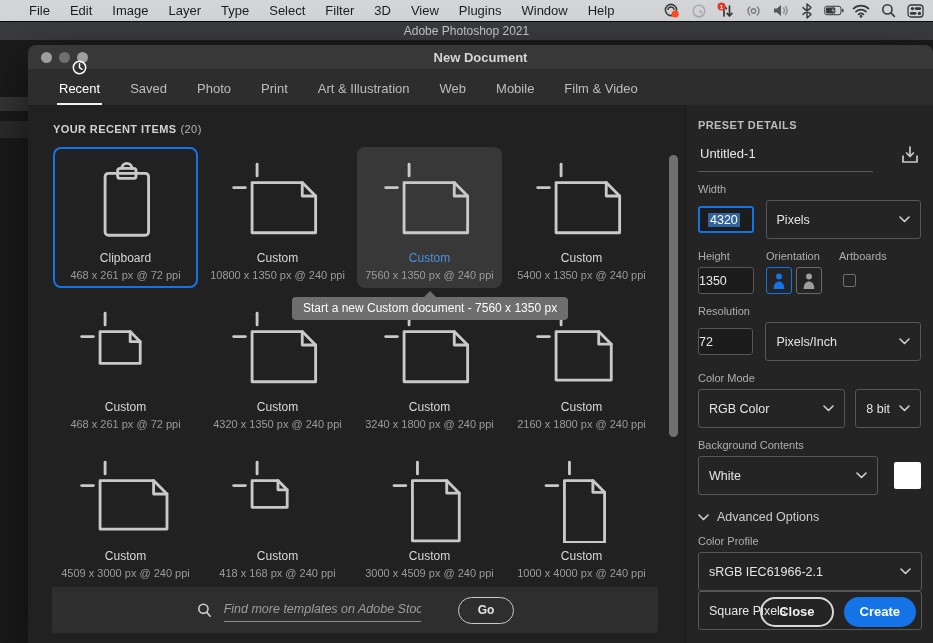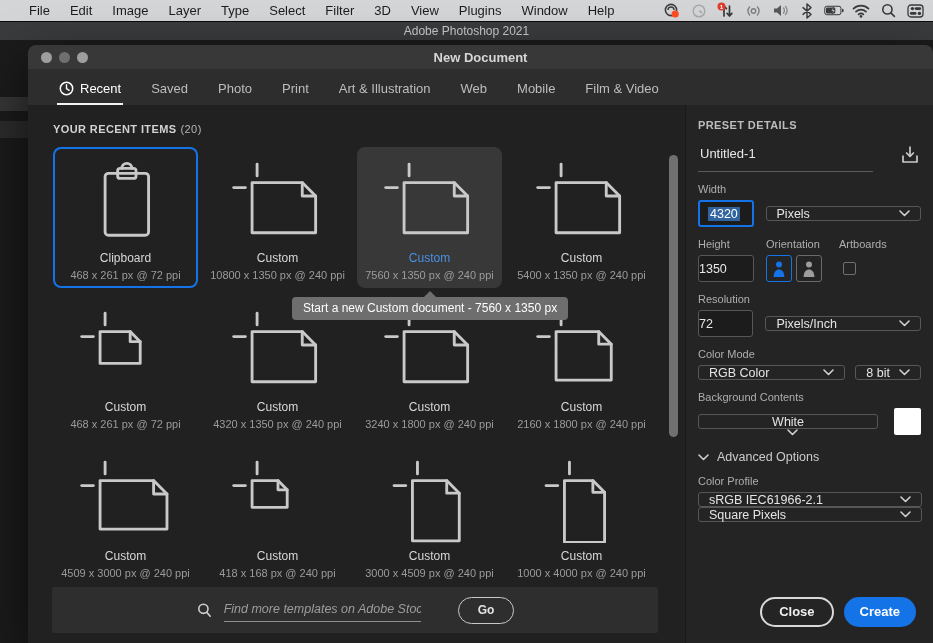--- a/index.html
+++ b/index.html
@@ -30,21 +30,21 @@
   .dlg-header { height:24px; background:#383838; border-radius:8px 8px 0 0; position:relative;
                 display:flex; align-items:center; justify-content:center; }
   .dlg-title { font-size:13px; font-weight:bold; color:#d6d6d6; }
   .traffic { position:absolute; left:13px; top:0; height:24px; display:flex; align-items:center; gap:7px; }
   .light { width:11px; height:11px; border-radius:50%; }
   .light.l1,.light.l3 { background:#9e9e9e; }
   .light.l2 { background:#6f6f6f; }
 
   
   .tabband { height:36px; background:#2d2d2d; display:flex; align-items:flex-end; padding-left:29px; }
-  .tab { font-size:13px; color:#bdbdbd; padding:0 2px 9px 2px; margin-right:26px; display:flex; align-items:center; gap:6px; position:relative; }
+  .tab { font-size:13px; color:#bdbdbd; padding:0 2px 9px 2px; margin-right:26px; display:flex; align-items:center; gap:6px; position:relative;flex-direction:column; }
   .tab.active { color:#ffffff; }
   .tab.active::after { content:""; position:absolute; left:0; right:0; bottom:0; height:2px; background:#f2f2f2; }
 
   .dlg-body { position:relative; height:538px; display:flex; }
   .left-col { width:657px; padding:18px 0 0 25px; position:relative; background:#212121; }
   .right-col { width:248px; background:#242424; border-left:1px solid #1a1a1a; padding:14px 12px 0 12px; position:relative; }
 
   .section-head { font-size:11px; letter-spacing:.4px; color:#d2d2d2; font-weight:bold; }
   .section-head .count { font-weight:normal; color:#b5b5b5; margin-left:4px; }
 
@@ -84,33 +84,33 @@
   .name-row { margin-top:13px; display:flex; align-items:flex-start; justify-content:space-between;gap:16px; }
   .doc-name { flex:1; font-size:13px; color:#e8e8e8; border-bottom:1px solid #5a5a5a; padding:2px 2px 10px; margin-right:10px; }
   .save-ic { margin-top:0; cursor:pointer; }
 
   .fld-label { font-size:11px; color:#aeaeae; margin-top:11px; margin-bottom:5px; }
   .row { display:flex; align-items:center; }
   .num-input { width:56px; height:27px; background:#1c1c1c; border:1px solid #575757; border-radius:3px;
                color:#e8e8e8; font-size:12.5px; display:flex; align-items:center; padding-left:0; }
   .num-input.focused { border:2px solid var(--accent); padding-left:8px; }
   .num-input .sel { background:#31649f; color:#fff; padding:0 2px; }
-  .dropdown { height:15px; background:#242424; border:1px solid #575757; border-radius:3px; color:#e4e4e4;
+  .dropdown { height:39px; background:#242424; border:1px solid #575757; border-radius:3px; color:#e4e4e4;
               font-size:12.5px; display:flex; align-items:center; justify-content:space-between; padding:0 10px; cursor:pointer; }
   .dd-unit { width:157px; margin-left:12px; }
   .labels-row { display:flex; margin-top:11px; margin-bottom:5px; }
   .labels-row .l1 { width:68px; font-size:11px; color:#aeaeae; }
   .labels-row .l2 { width:73px; font-size:11px; color:#aeaeae; }
   .labels-row .l3 { font-size:11px; color:#aeaeae; }
   .orient-btn { width:26px; height:27px; border:1px solid #6a6a6a; border-radius:3px; display:flex; align-items:center; justify-content:center; cursor:pointer; }
   .orient-btn.active { border:1.5px solid var(--accent); }
   .checkbox { width:13px; height:13px; border:1.5px solid #6f6f6f; border-radius:2px; background:transparent; cursor:pointer; }
   .dd-mode { width:148px; }
   .dd-bit { width:66px; margin-left:10px; }
-  .dd-bg { width:181px;flex-direction:column; }
+  .dd-bg { width:181px; }
   .swatch { width:27px; height:27px; background:#ffffff; border-radius:2px; margin-left:16px; cursor:pointer; }
   .dd-full { width:224px; }
   .adv-row { margin-top:15px; display:flex; align-items:center; gap:8px; color:#cccccc; font-size:12.5px; cursor:pointer; }
   .btn-row { position:absolute; right:17px; bottom:16px; display:flex; gap:10px; }
   .close-btn { background:transparent; border:2px solid #d9d9d9; color:#efefef; font-weight:bold; font-size:13px;
                border-radius:15px; padding:5px 17px 6px; font-family:"Liberation Sans", sans-serif; cursor:pointer; }
   .create-btn { background:var(--accent); border:none; color:#ffffff; font-weight:bold; font-size:13px;
                 border-radius:15px; padding:6px 16px 7px; font-family:"Liberation Sans", sans-serif; cursor:pointer; }
   .chev { flex:0 0 auto; margin-left:8px; }
 </style>

